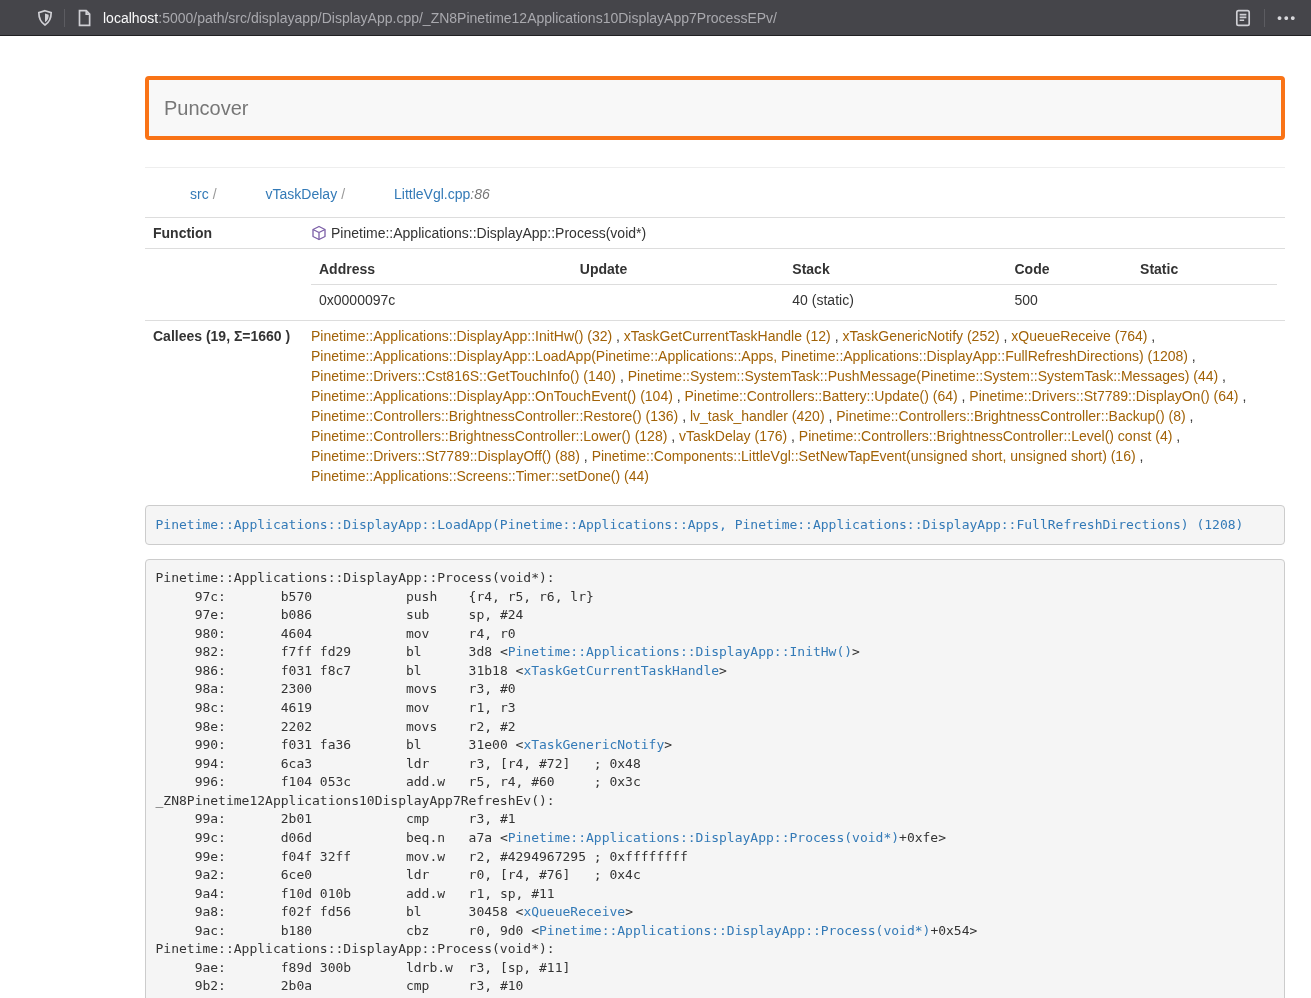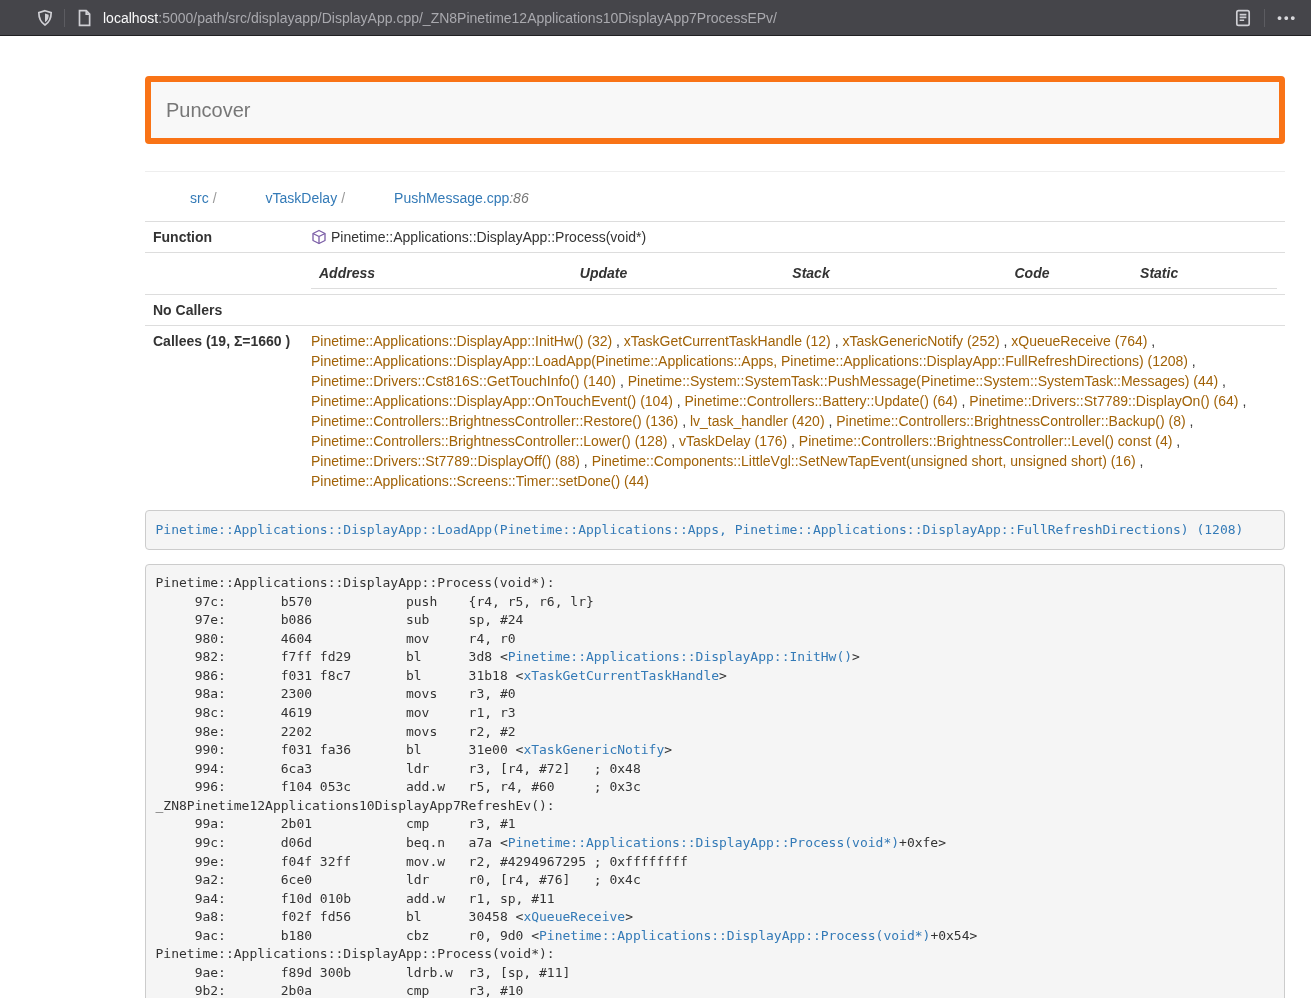--- a/index.html
+++ b/index.html
@@ -16,35 +16,35 @@
   .url-text { font-size:14px; white-space:nowrap; overflow:hidden; }
   .url-host { color:#f9f9fa; }
   .url-rest { color:#a9a9ae; }
   .bar-right { display:flex; align-items:center; gap:12px; padding-right:14px; }
   .menu-dots { color:#d7d7db; font-size:13px; letter-spacing:2px; font-weight:bold; }
 
   
   .content { margin-left:145px; width:1140px; }
 
   .navbar { margin-top:40px; height:56px; background:#f8f8f8;
-    border:6px solid #f97316; border-radius:4px; display:flex; align-items:center; }
+    border:4px solid #f97316; border-radius:4px; display:flex; align-items:center; }
   .brand { color:#777; font-size:20px; padding-left:15px; text-decoration:none; cursor:pointer; }
 
   hr.rule { border:none; border-top:1px solid #eee; margin-top:27px; }
 
   .breadcrumb { margin-top:16px; font-size:14px; line-height:20px; }
   .breadcrumb a { color:#337ab7; text-decoration:none; cursor:pointer;margin-left:45px; }
   .breadcrumb .sep { color:#999; padding:0 4px; }
   .breadcrumb .lineno { color:#777;font-style:italic; }
 
   table.info { width:100%; border-collapse:collapse; margin-top:13px; }
   table.info td, table.info th { border-top:1px solid #ddd; vertical-align:top;
     padding:5px 8px; font-size:14px; line-height:20px; text-align:left; }
   td.row-label { width:142px; font-weight:bold; white-space:nowrap; }
-  td.no-pad { padding:0;font-style:italic; }
+  td.no-pad { padding:0; }
 
   table.inner { width:100%; border-collapse:collapse; }
   table.inner th { border-top:none; border-bottom:1px solid #ddd; font-weight:bold; }
   table.inner td { border-top:none; }
   .col-address{width:27%;} .col-remarks{width:22%;} .col-stack{width:23%;} .col-code{width:13%;} .col-static{width:15%;}
 
   a.sym { color:#a16207; text-decoration:none; cursor:pointer; }
   .cube { width:16px; height:16px; display:inline-block; vertical-align:-3px; margin-right:4px; }
   .cube svg { width:16px; height:16px; display:block; }
 
@@ -88,21 +88,21 @@
 </div>
 
 <div class="content">
 
   <div class="navbar">
     <a class="brand">Puncover</a>
   </div>
 
   <hr class="rule">
 
-  <div class="breadcrumb" id="breadcrumb"><a>src</a><span class="sep">/</span><a>vTaskDelay</a><span class="sep">/</span><a>PushMessage.cpp</a><span class="lineno">:86</span></div>
+  <div class="breadcrumb" id="breadcrumb"><a>src</a><span class="sep">/</span><a>vTaskDelay</a><span class="sep">/</span><a>LittleVgl.cpp</a><span class="lineno">:86</span></div>
 
   <table class="info">
     <tbody>
         <tr>
       <td class="row-label">Function</td>
       <td>
         <span class="cube">
           <svg viewBox="0 0 16 16" fill="none" stroke="#7b5ea7" stroke-width="1.3" stroke-linejoin="round">
             <path d="M8 1.5 L14 4.5 V11.5 L8 14.5 L2 11.5 V4.5 Z"></path>
             <path d="M2 4.5 L8 7.5 L14 4.5 M8 7.5 V14.5"></path>
@@ -115,27 +115,30 @@
       <td class="no-pad">
         <table class="inner">
           <tbody>
                 <tr>
             <th class="col-address">Address</th>
             <th class="col-remarks">Update</th>
             <th class="col-stack">Stack</th>
             <th class="col-code">Code</th>
             <th class="col-static">Static</th>
           </tr>
+          <tr>
+            <td>0x0000097c</td>
+            <td></td>
+            <td>40 (static)</td>
+            <td>500</td>
+            <td></td>
+          </tr>
         </tbody>
             </table>
       </td>
-    </tr>
-    <tr>
-      <td class="row-label">No Callers</td>
-      <td></td>
     </tr>
     <tr>
       <td class="row-label">Callees (19, Σ=1660 )</td>
       <td id="callees"><a class="sym">Pinetime::Applications::DisplayApp::InitHw() (32)</a> , <a class="sym">xTaskGetCurrentTaskHandle (12)</a> , <a class="sym">xTaskGenericNotify (252)</a> , <a class="sym">xQueueReceive (764)</a> , <a class="sym">Pinetime::Applications::DisplayApp::LoadApp(Pinetime::Applications::Apps, Pinetime::Applications::DisplayApp::FullRefreshDirections) (1208)</a> , <a class="sym">Pinetime::Drivers::Cst816S::GetTouchInfo() (140)</a> , <a class="sym">Pinetime::System::SystemTask::PushMessage(Pinetime::System::SystemTask::Messages) (44)</a> , <a class="sym">Pinetime::Applications::DisplayApp::OnTouchEvent() (104)</a> , <a class="sym">Pinetime::Controllers::Battery::Update() (64)</a> , <a class="sym">Pinetime::Drivers::St7789::DisplayOn() (64)</a> , <a class="sym">Pinetime::Controllers::BrightnessController::Restore() (136)</a> , <a class="sym">lv_task_handler (420)</a> , <a class="sym">Pinetime::Controllers::BrightnessController::Backup() (8)</a> , <a class="sym">Pinetime::Controllers::BrightnessController::Lower() (128)</a> , <a class="sym">vTaskDelay (176)</a> , <a class="sym">Pinetime::Controllers::BrightnessController::Level() const (4)</a> , <a class="sym">Pinetime::Drivers::St7789::DisplayOff() (88)</a> , <a class="sym">Pinetime::Components::LittleVgl::SetNewTapEvent(unsigned short, unsigned short) (16)</a> , <a class="sym">Pinetime::Applications::Screens::Timer::setDone() (44)</a></td>
     </tr>
   </tbody>
     </table>
 
   <pre class="codeblock"><a class="sym">Pinetime::Applications::DisplayApp::LoadApp(Pinetime::Applications::Apps, Pinetime::Applications::DisplayApp::FullRefreshDirections) (1208)</a></pre>
 

